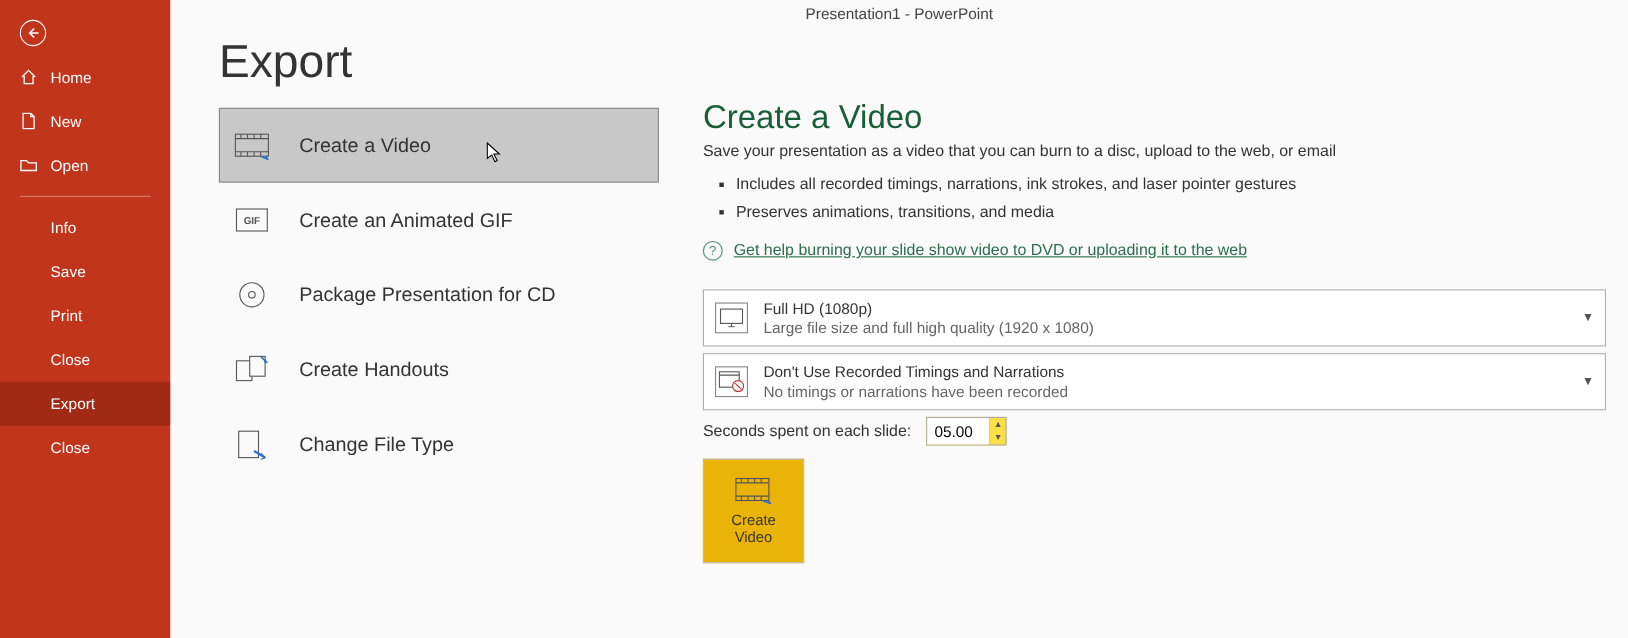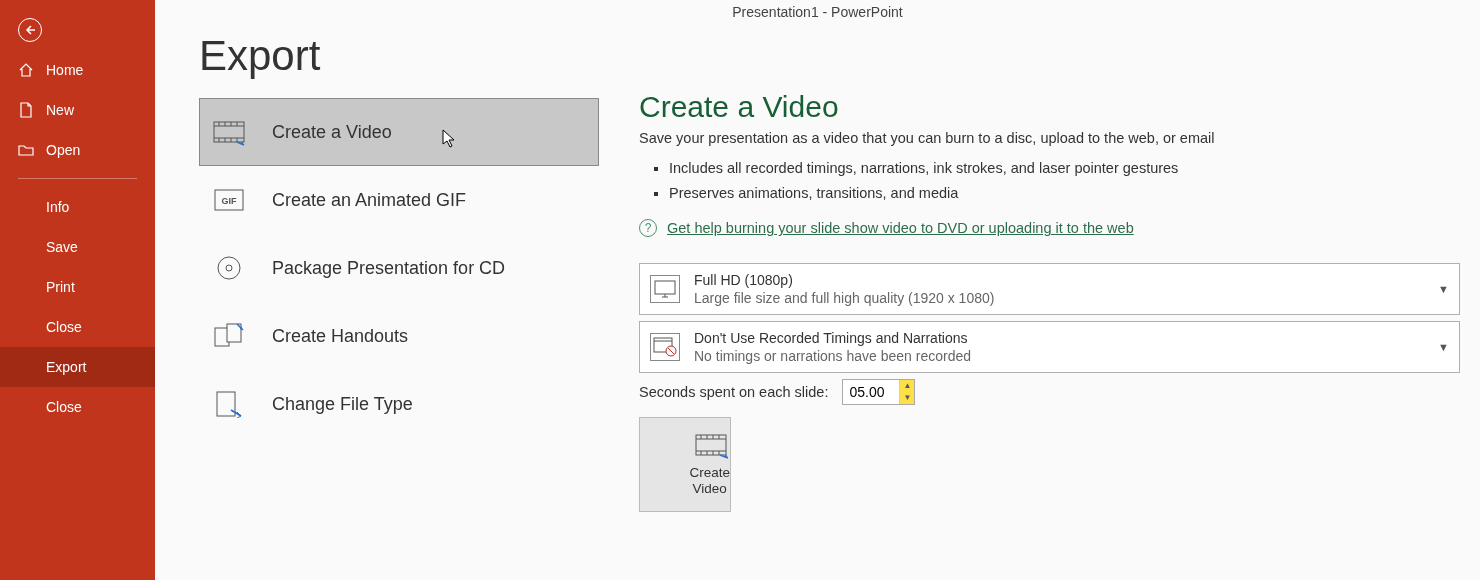--- a/index.html
+++ b/index.html
@@ -44,21 +44,21 @@
   .dropdown .dd-sub { font-size: 14px; color:#666; }
   .dropdown .chev { position:absolute; right:10px; top:50%; transform:translateY(-50%); color:#555; font-size:11px; }
 
   .seconds-row { display:flex; align-items:center; gap:14px; margin: 0 0 12px 0; }
   .seconds-label { font-size: 14.5px; color:#333; }
   .spinner { display:flex; align-items:stretch; border:1px solid #aaa; background:#fde047; }
   .spinner input { border:none; width:56px; padding:4px 6px; font-size:14px; outline:none; }
   .spinner .arrows { display:flex; flex-direction:column; border-left:1px solid #ccc; }
   .spinner .arrows span { font-size:8px; line-height:10px; padding:1px 3px; color:#555; cursor:pointer; }
 
-  .create-btn { width:92px; height:95px; border:1px solid #bbb; background:#e5e5e5; display:flex; flex-direction:column; align-items:flex-end; justify-content:center; gap:6px; cursor:pointer; }
+  .create-btn { width:92px; height:95px; border:1px solid #bbb; background:#eab308; display:flex; flex-direction:column; align-items:center; justify-content:center; gap:6px; cursor:pointer; }
   .create-btn .cb-icon { width:36px; height:26px; }
   .create-btn .cb-label { font-size:13.5px; color:#333; text-align:center; line-height:1.2; white-space:pre-line; }
 
   .cursor { position:absolute; left:442px; top:226px; pointer-events:none; }
 </style>
 </head>
 <body>
 
 <div class="app">
 

